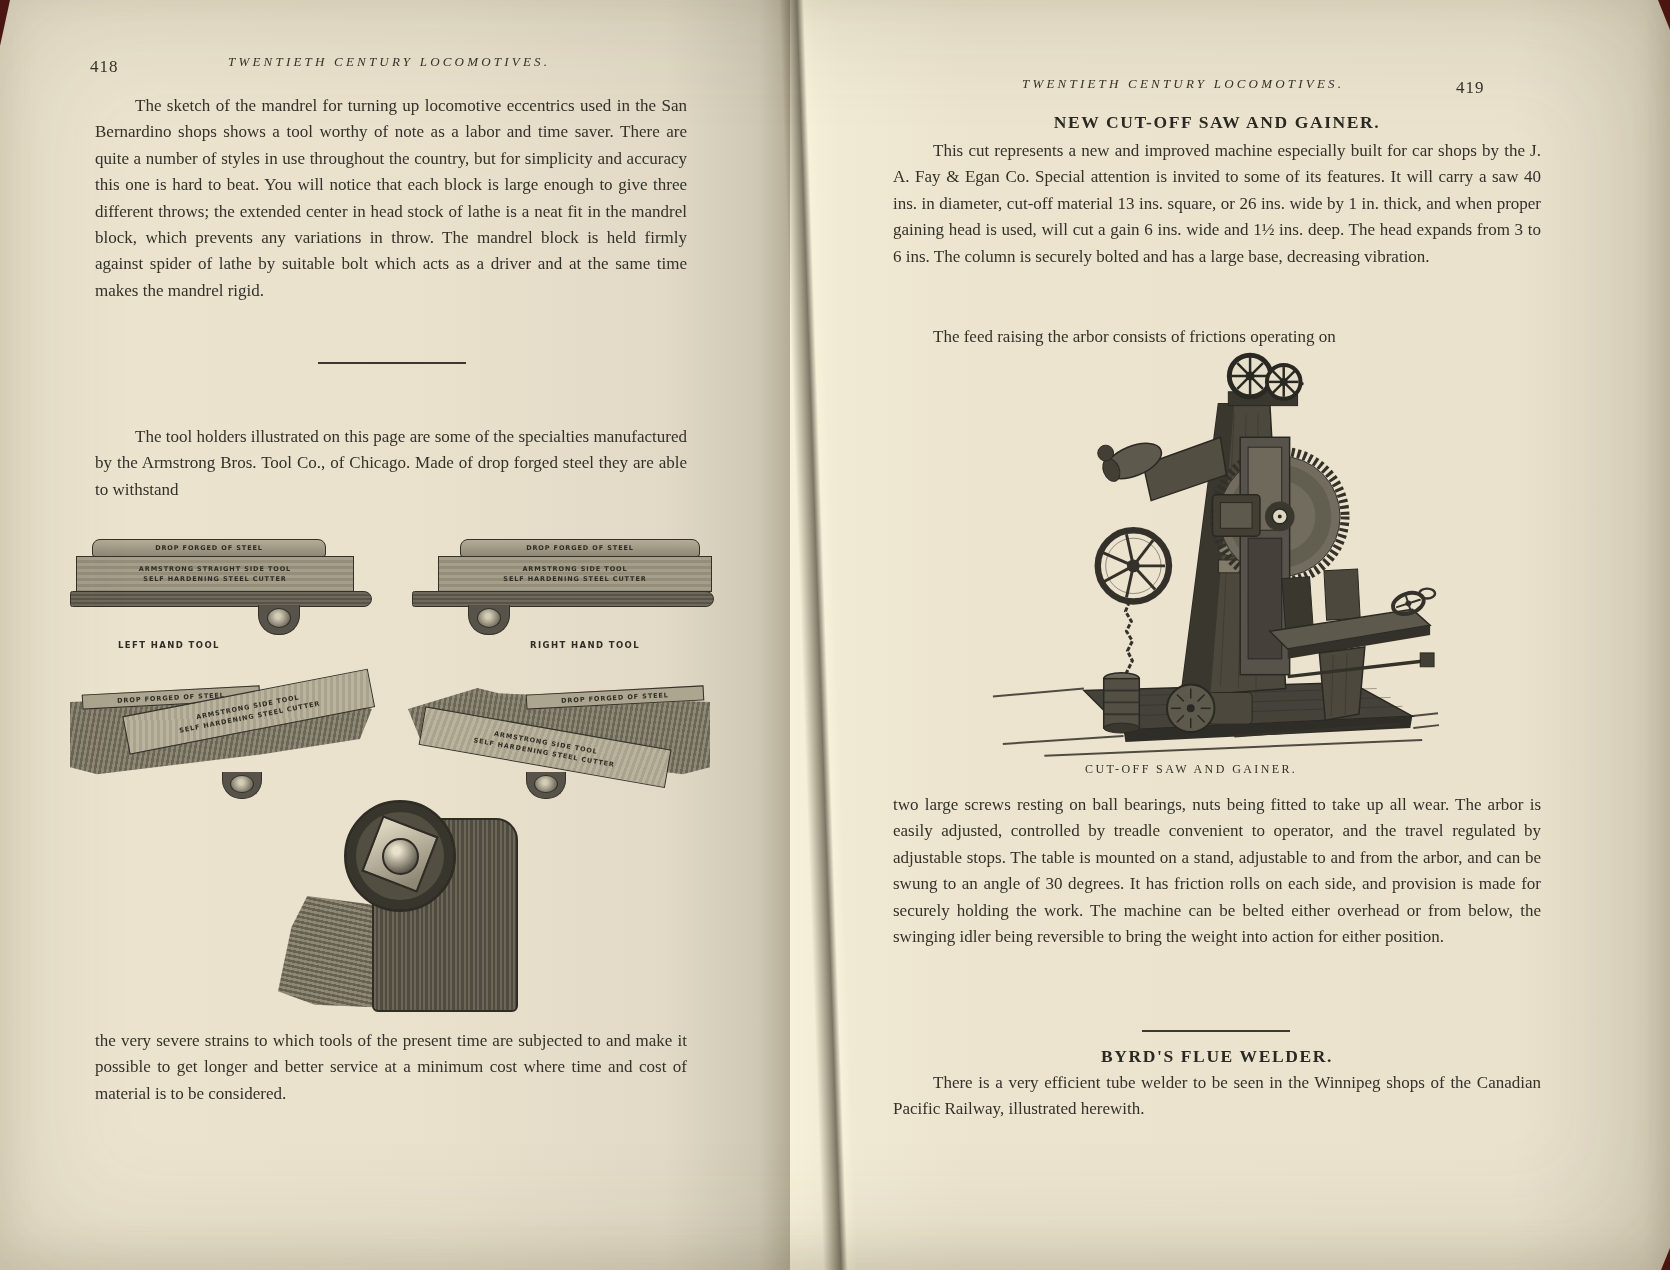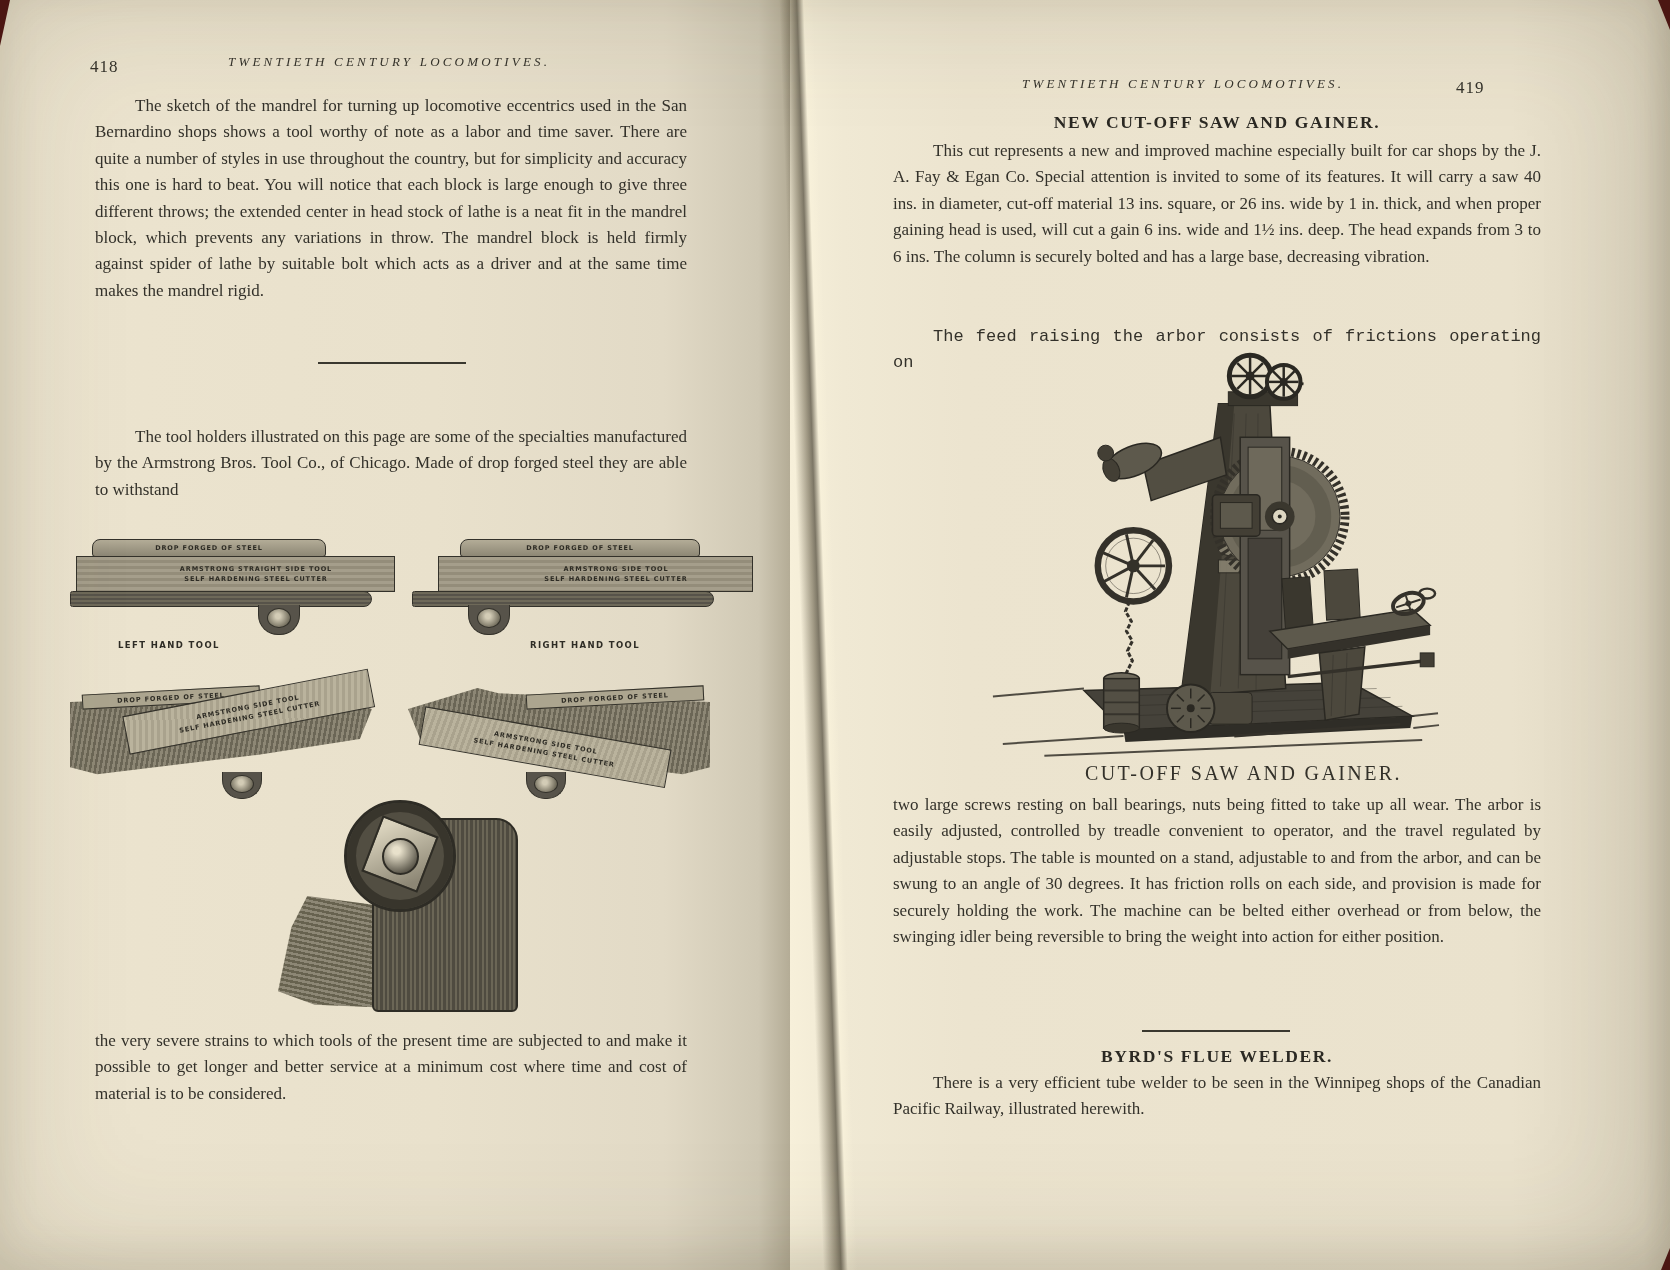--- a/index.html
+++ b/index.html
@@ -20,32 +20,32 @@
   .corner.tr{right:0;top:0;width:12px;height:30px;clip-path:polygon(0 0,100% 0,100% 100%);}
   .corner.br{right:0;bottom:0;width:9px;height:22px;clip-path:polygon(100% 0,100% 100%,0 100%);}
   
   .runhead{position:absolute;font-size:13px;letter-spacing:3.2px;color:#33312a;white-space:nowrap;font-style:italic;}
   .pagenum{position:absolute;font-size:17px;letter-spacing:1px;color:#33312a;}
   .para{position:absolute;font-size:17px;line-height:26.4px;text-align:justify;color:#33312a;}
   .indent{text-indent:40px;}
   .secthead{position:absolute;font-weight:bold;font-size:17.5px;letter-spacing:1.6px;
     color:#2b2923;text-align:center;white-space:nowrap;}
   .rule{position:absolute;width:148px;border-top:2px solid #3a382f;}
-  .figcap{position:absolute;font-size:20px;letter-spacing:2.4px;color:#33312a;white-space:nowrap;}
+  .figcap{position:absolute;font-size:12px;letter-spacing:2.4px;color:#33312a;white-space:nowrap;}
   
   .fig{position:absolute;}
   .tool{position:absolute;}
   .tlabel{font-family:"DejaVu Sans","Liberation Sans",sans-serif;font-weight:bold;
     color:#2e2c25;letter-spacing:.9px;white-space:nowrap;}
   .t6{font-size:6.5px;} .t8{font-size:8.5px;letter-spacing:1.4px;}
   .ta-top{position:absolute;height:16px;background:linear-gradient(#b3ac97,#8d8775);
     border:1.5px solid #33312a;border-radius:8px 8px 3px 3px;display:flex;align-items:center;justify-content:center;}
   .ta-body{position:absolute;top:22px;height:34px;
     background:repeating-linear-gradient(180deg,#a59e8b 0 3px,#948d7a 3px 6px);
-    border:1.5px solid #33312a;display:flex;flex-direction:column;align-items:center;justify-content:center;gap:2px;padding-left:41px;}
+    border:1.5px solid #33312a;display:flex;flex-direction:column;align-items:center;justify-content:center;gap:2px;}
   .ta-clamp{position:absolute;top:57px;left:0;width:300px;height:14px;
     background:repeating-linear-gradient(180deg,#6e6959 0 2px,#57534a 2px 4px);
     border:1.5px solid #33312a;border-radius:3px 10px 10px 3px;}
   .ta-lug{position:absolute;top:71px;width:40px;height:29px;background:#57534a;
     border:1.5px solid #33312a;border-top:none;border-radius:0 0 20px 20px;}
   .ta-lug::after{content:"";position:absolute;inset:3px 8px 6px 8px;border-radius:50%;
     background:radial-gradient(circle at 45% 40%,#d3ccb6 15%,#6e6959 75%);border:1px solid #33312a;}
   .ta-cap{position:absolute;top:106px;}
   .tb-body{position:absolute;top:12px;left:0;width:302px;height:88px;
     background:repeating-linear-gradient(100deg,#8d8775 0 2.5px,#6b6656 2.5px 5px);}
@@ -152,21 +152,21 @@
 
   <div class="para" style="left:95px;top:1028px;width:592px;">the very severe strains to which tools of the present time are subjected to and make it possible to get longer and better service at a minimum cost where time and cost of material is to be considered.</div>
 
   <div class="runhead" style="left:1022px;top:76px;">TWENTIETH CENTURY LOCOMOTIVES.</div>
   <div class="pagenum" style="left:1456px;top:78px;">419</div>
 
   <div class="secthead" style="left:893px;top:112px;width:648px;">NEW CUT-OFF SAW AND GAINER.</div>
 
   <div class="para indent" style="left:893px;top:138px;width:648px;">This cut represents a new and improved machine especially built for car shops by the J. A. Fay &amp; Egan Co.  Special attention is invited to some of its features.  It will carry a saw 40 ins. in diameter, cut-off material 13 ins. square, or 26 ins. wide by 1 in. thick, and when proper gaining head is used, will cut a gain 6 ins. wide and 1½ ins. deep.  The head expands from 3 to 6 ins.  The column is securely bolted and has a large base, decreasing vibration.</div>
 
-  <div class="para indent" style="left:893px;top:324px;width:648px;font-family:Liberation Mono, monospace;">The feed raising the arbor consists of frictions operating on</div>
+  <div class="para indent" style="left:893px;top:324px;width:648px;">The feed raising the arbor consists of frictions operating on</div>
 
   <svg style="position:absolute;left:985px;top:348px;" width="455" height="412" viewBox="0 0 460 416">
     <g stroke="#34312a" stroke-width="2" opacity=".85">
       <line x1="8" y1="352" x2="100" y2="344"></line>
       <line x1="430" y1="372" x2="458" y2="369"></line>
       <line x1="18" y1="400" x2="140" y2="392"></line>
       <line x1="433" y1="384" x2="459" y2="381"></line>
       <line x1="60" y1="412" x2="442" y2="396"></line>
     </g>
     <polygon points="100,346 370,338 432,372 140,386" fill="#45423a" stroke="#2a2822" stroke-width="1.5"></polygon>

